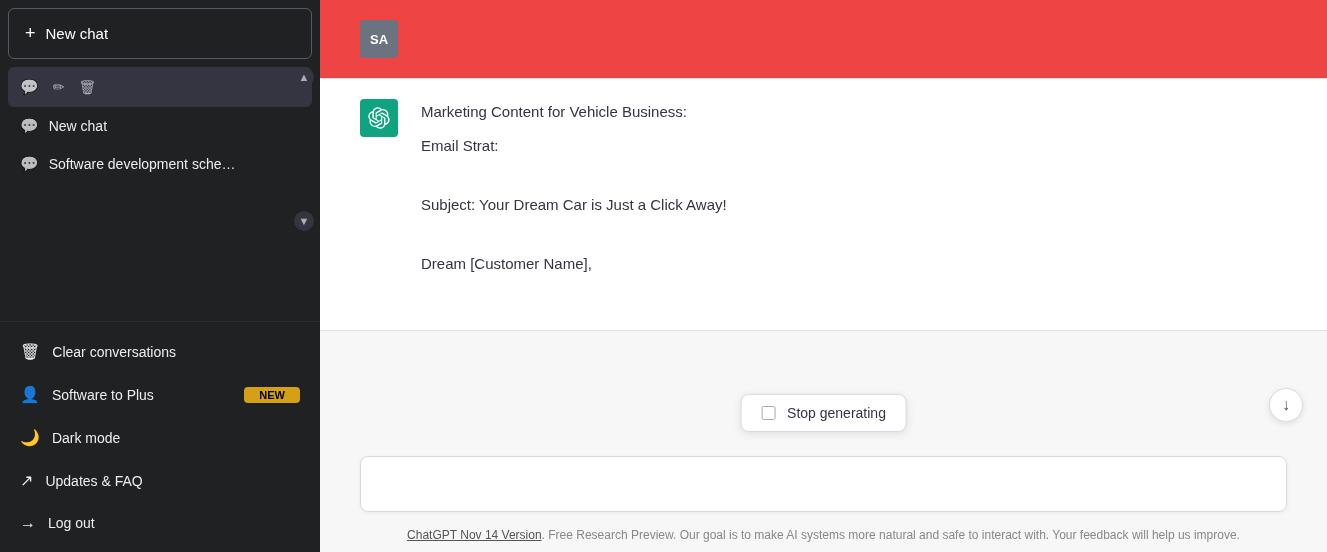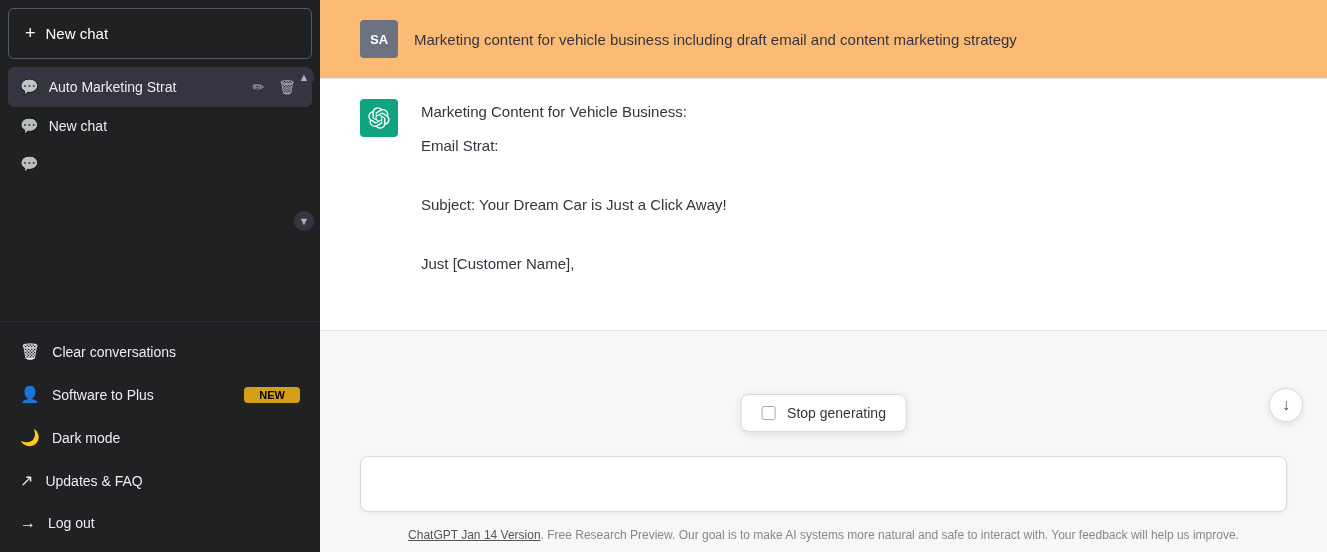--- a/index.html
+++ b/index.html
@@ -142,21 +142,21 @@
       overflow-y: auto;
       padding: 0;
     }
 
     
     .user-msg-row {
       display: flex;
       align-items: flex-start;
       gap: 16px;
       padding: 20px 40px;
-      background: #fdba74;
+      background: #ef4444;
     }
 
     .avatar-sa {
       width: 38px;
       height: 38px;
       border-radius: 4px;
       background: #6b7280;
       color: #fff;
       display: flex;
       align-items: center;
@@ -298,34 +298,34 @@
   </button>
 
   <div class="sidebar-conversations">
 
     <div class="scroll-arrow up">▲</div>
 
     <div class="conversation-list">
 
       <div class="conv-item active">
         <span style="font-size:15px;opacity:0.7;">💬</span>
-        <span class="conv-label">Auto Marketing Strat</span>
         <div class="conv-actions">
           <button class="icon-btn" title="Edit">✏</button>
           <button class="icon-btn" title="Delete">🗑</button>
         </div>
       </div>
 
       <div class="conv-item">
         <span style="font-size:15px;opacity:0.7;">💬</span>
         <span class="conv-label">New chat</span>
       </div>
 
       <div class="conv-item">
         <span style="font-size:15px;opacity:0.7;">💬</span>
+        <span class="conv-label">Software development sche…</span>
       </div>
 
     </div>
 
     <div class="scroll-arrow down">▼</div>
   </div>
 
   <div class="sidebar-bottom">
 
     <div class="sidebar-action">
@@ -356,52 +356,51 @@
 
   </div>
 </div>
 
 <div id="main">
 
   <div class="chat-area">
 
     <div class="user-msg-row">
       <div class="avatar-sa">SA</div>
-      <div class="user-msg-text">Marketing content for vehicle business including draft email and content marketing strategy</div>
     </div>
 
     <div class="assistant-msg-row">
       <div class="avatar-gpt">
         <svg width="22" height="22" viewBox="0 0 41 41" fill="none" xmlns="http://www.w3.org/2000/svg">
           <path d="M37.532 16.87a9.963 9.963 0 00-.856-8.184 10.078 10.078 0 00-10.855-4.835 9.964 9.964 0 00-7.505-3.348 10.079 10.079 0 00-9.612 6.977 9.967 9.967 0 00-6.664 4.834 10.08 10.08 0 001.24 11.817 9.965 9.965 0 00.856 8.185 10.079 10.079 0 0010.855 4.835 9.965 9.965 0 007.504 3.347 10.078 10.078 0 009.617-6.981 9.967 9.967 0 006.663-4.834 10.079 10.079 0 00-1.243-11.813zM22.498 37.886a7.474 7.474 0 01-4.799-1.735c.061-.033.168-.091.237-.134l7.964-4.6a1.294 1.294 0 00.655-1.134V19.054l3.366 1.944a.12.12 0 01.066.092v9.299a7.505 7.505 0 01-7.49 7.496zM6.392 31.006a7.471 7.471 0 01-.894-5.023c.06.036.162.099.237.141l7.964 4.6a1.297 1.297 0 001.308 0l9.724-5.614v3.888a.12.12 0 01-.048.103l-8.051 4.649a7.504 7.504 0 01-10.24-2.744zM4.297 13.62A7.469 7.469 0 018.2 10.333c0 .068-.004.19-.004.274v9.201a1.294 1.294 0 00.654 1.132l9.723 5.614-3.366 1.944a.12.12 0 01-.114.012L7.044 23.86a7.504 7.504 0 01-2.747-10.24zm27.658 6.437l-9.724-5.615 3.367-1.943a.121.121 0 01.114-.012l8.048 4.648a7.498 7.498 0 01-1.158 13.528v-9.476a1.293 1.293 0 00-.647-1.13zm3.35-5.043c-.059-.037-.162-.099-.236-.141l-7.965-4.6a1.298 1.298 0 00-1.308 0l-9.723 5.614v-3.888a.12.12 0 01.048-.103l8.05-4.645a7.497 7.497 0 0111.135 7.763zm-21.063 6.929l-3.367-1.944a.12.12 0 01-.065-.092v-9.299a7.497 7.497 0 0112.293-5.756 6.94 6.94 0 00-.236.134l-7.965 4.6a1.294 1.294 0 00-.654 1.132l-.006 11.225zm1.829-3.943l4.33-2.501 4.332 2.498v4.998l-4.331 2.5-4.331-2.5V18z" fill="currentColor"></path>
         </svg>
       </div>
       <div class="assistant-msg-content">
         <p>Marketing Content for Vehicle Business:</p>
         <p>Email Strat:</p>
         <br>
         <p>Subject: Your Dream Car is Just a Click Away!</p>
         <br>
-        <p>Just [Customer Name],</p>
+        <p>Dream [Customer Name],</p>
         <br>
       </div>
     </div>
 
   </div>
 
   <div class="stop-generating-popup">
     <div class="stop-checkbox"></div>
     <span>Stop generating</span>
   </div>
 
   <div class="scroll-to-bottom">
     <span>↓</span>
   </div>
 
   <div class="input-area">
     <textarea class="input-box" rows="1" style=""></textarea>
   </div>
 
   <div class="footer-text">
-    <span class="footer-link">ChatGPT Jan 14 Version</span><span>. Free Research Preview. Our goal is to make AI systems more natural and safe to interact with. Your feedback will help us improve.</span>
+    <span class="footer-link">ChatGPT Nov 14 Version</span><span>. Free Research Preview. Our goal is to make AI systems more natural and safe to interact with. Your feedback will help us improve.</span>
   </div>
 
 </div>
 
 </body></html>

